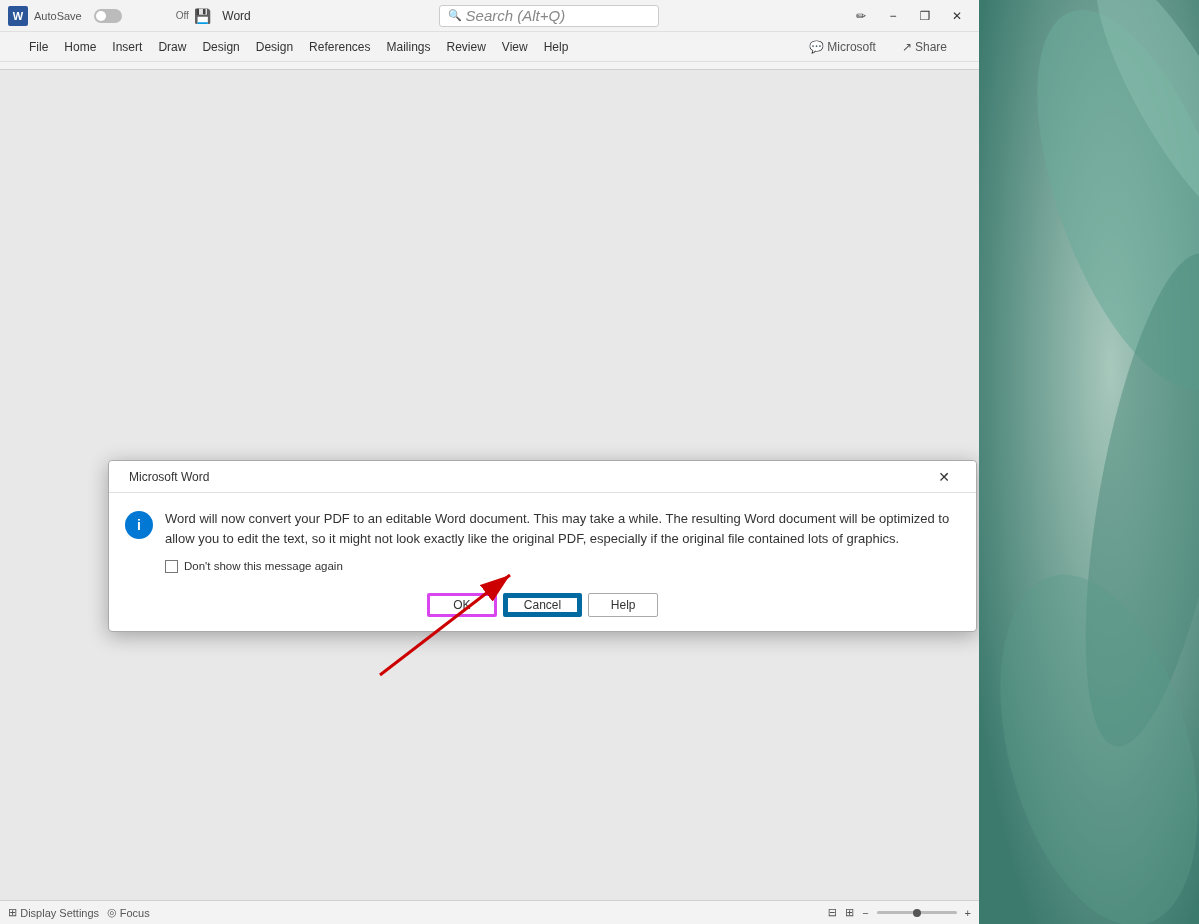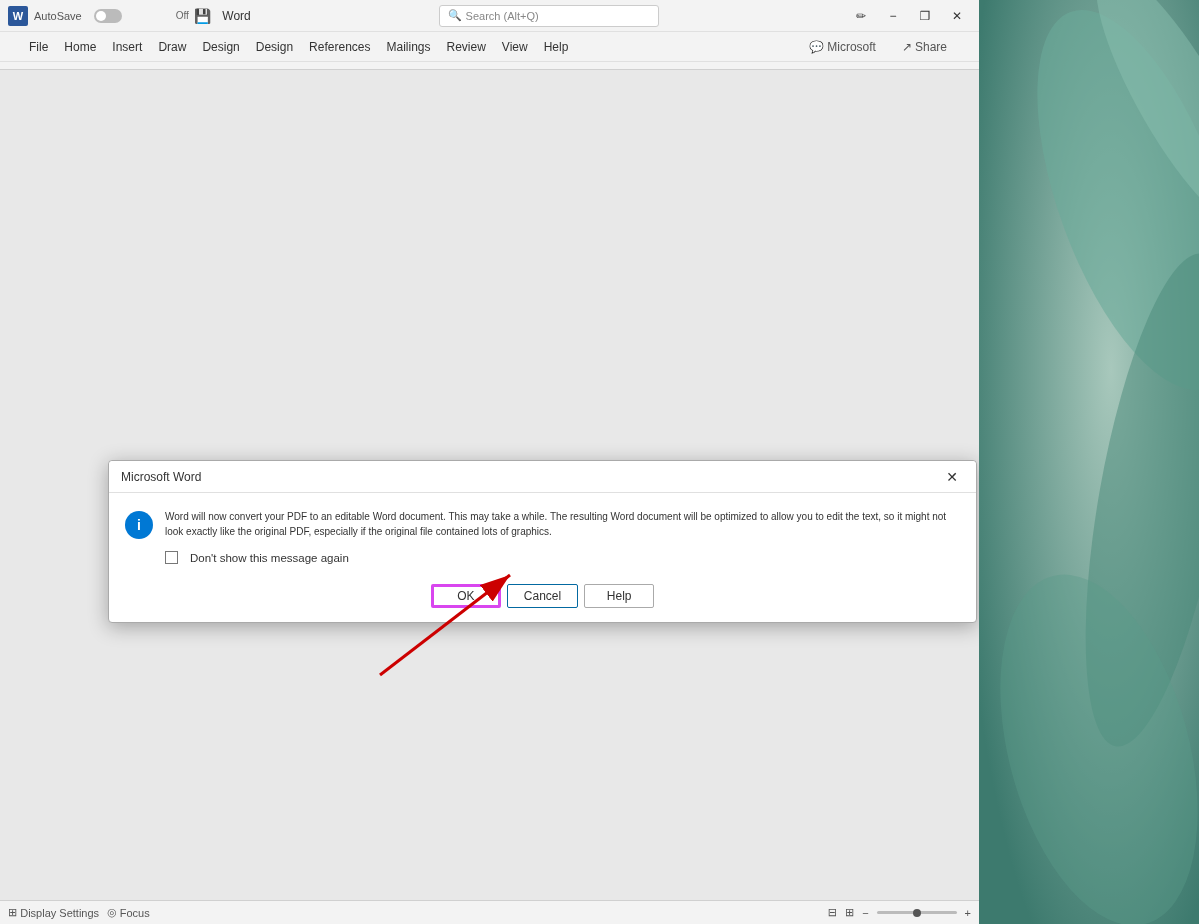--- a/index.html
+++ b/index.html
@@ -213,21 +213,21 @@
       border-radius: 4px;
       box-shadow: 0 4px 20px rgba(0,0,0,0.3);
       z-index: 200;
     }
 
     .dialog-title-bar {
       background: white;
       height: 32px;
       display: flex;
       align-items: center;
-      padding: 0 12px;
+      padding: 0 20px;
       border-bottom: 1px solid #e0e0e0;
       border-radius: 4px 4px 0 0;
     }
 
     .dialog-title {
       font-size: 12px;
       color: #333;
       flex: 1;
     }
 
@@ -262,30 +262,30 @@
       align-items: center;
       justify-content: center;
       color: white;
       font-size: 14px;
       font-weight: bold;
       flex-shrink: 0;
       margin-top: 2px;
     }
 
     .dialog-message-text {
-      font-size: 10px;
+      font-size: 13px;
       color: #333;
       line-height: 1.5;
       flex: 1;
     }
 
     .dialog-checkbox-row {
       display: flex;
-      align-items: center;
-      gap: 12px;
+      align-items: flex-start;
+      gap: 6px;
       margin-top: 12px;
       margin-left: 40px;
     }
 
     .dialog-checkbox {
       width: 13px;
       height: 13px;
       border: 1px solid #777;
       background: white;
       flex-shrink: 0;
@@ -318,21 +318,21 @@
     }
 
     .dialog-btn-ok {
       background: white;
       border: 3px solid #d946ef;
       color: #333;
     }
 
     .dialog-btn-cancel {
       background: white;
-      border: 1px solid #0369a1;
+      border: 5px solid #0369a1;
       color: #333;
     }
 
     .dialog-btn-help {
       background: white;
       border: 1px solid #aaa;
       color: #333;
     }
 
     
@@ -407,21 +407,21 @@
           <div class="toggle-knob"></div>
         </div>
         <span class="autosave-off">Off</span>
       </div>
       <span class="save-icon">💾</span>
       <span style="font-size:12px;color:#333;margin-left:4px;">Word</span>
     </div>
     <div class="title-bar-search">
       <div class="search-box">
         <span style="font-size:11px;">🔍</span>
-        <span style="color:#888;font-size:11px;">Search (Alt+Q)</span>
+        <span style="color:#888;font-size:15px;font-style:italic;">Search (Alt+Q)</span>
       </div>
     </div>
     <div class="title-bar-right">
       <div class="window-btn">
         <span>✏</span>
       </div>
       <div class="window-btn">
         <span>−</span>
       </div>
       <div class="window-btn">

